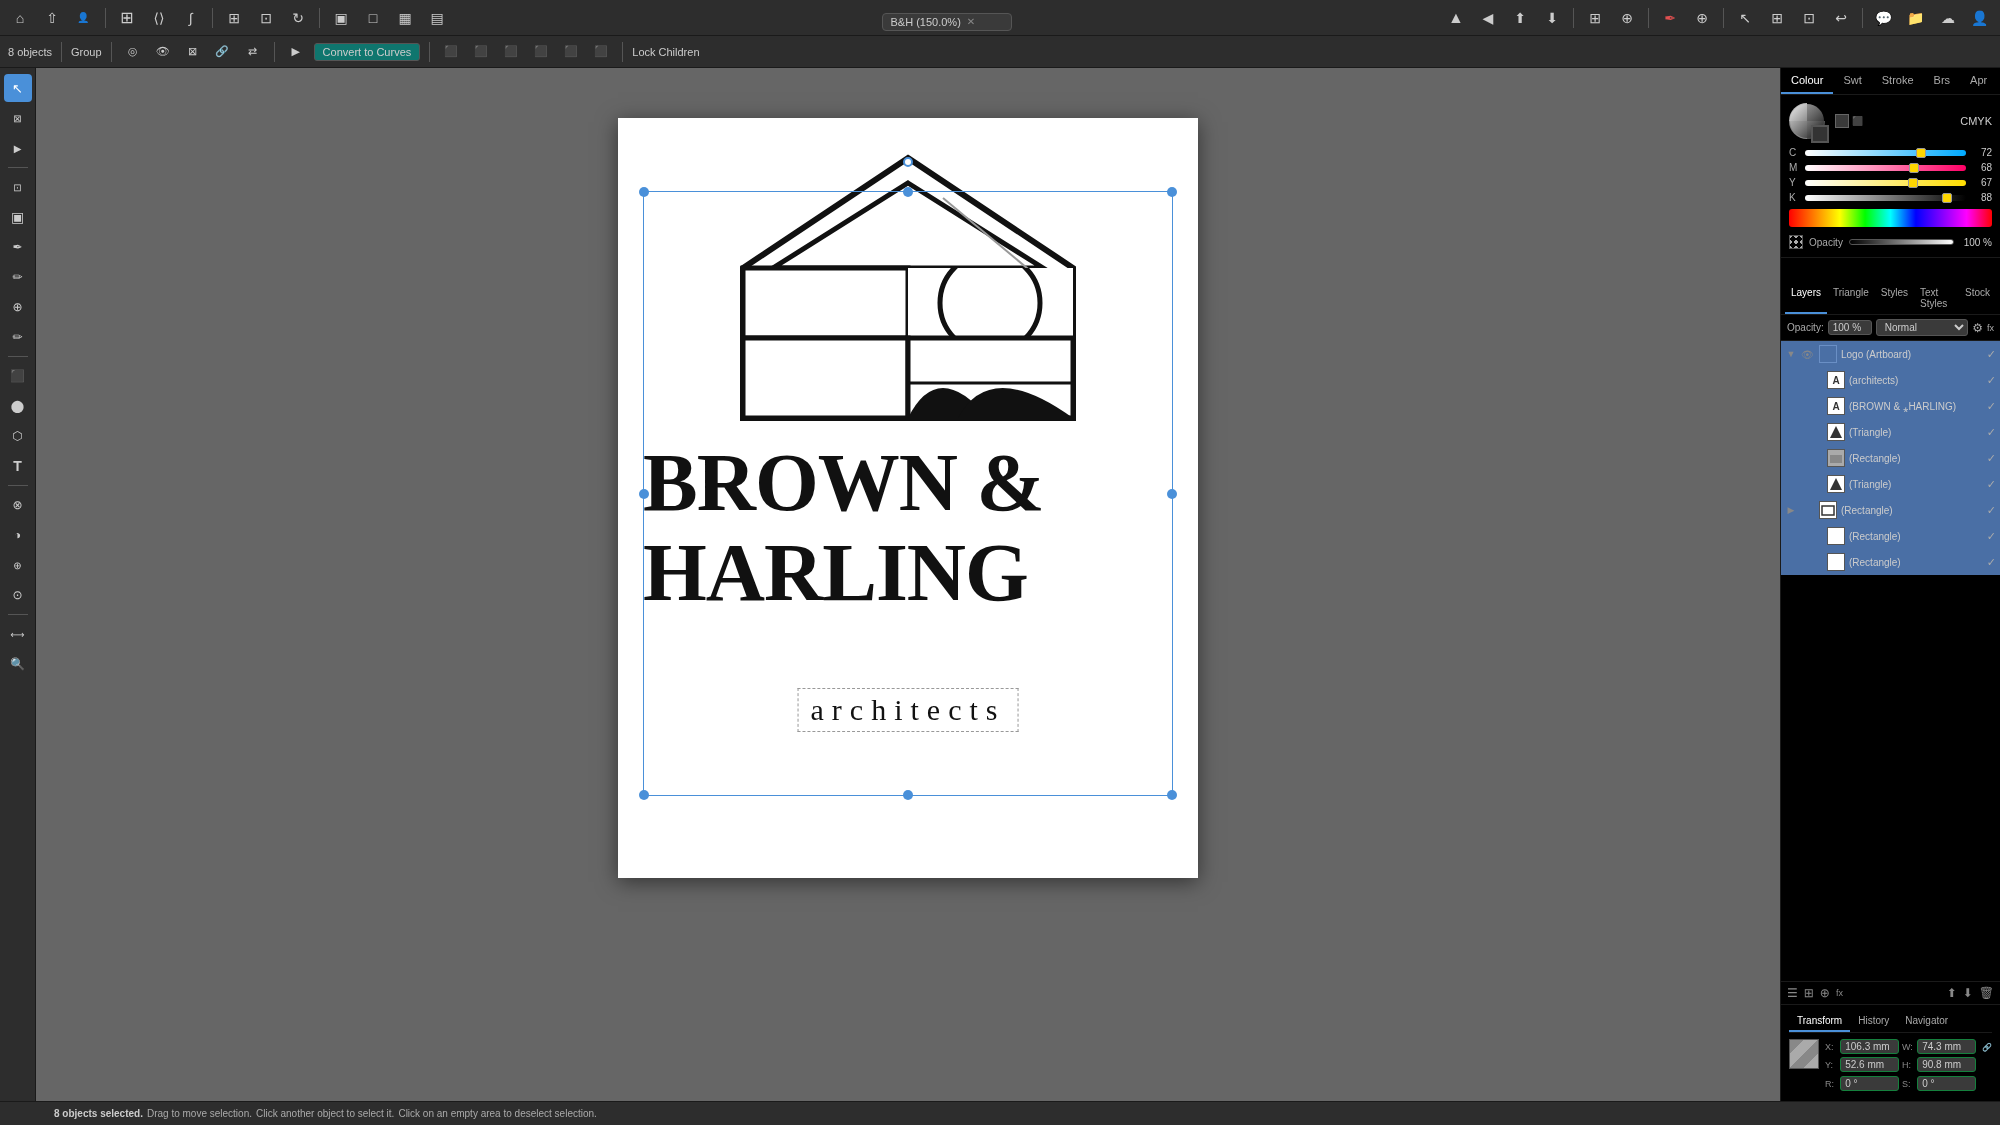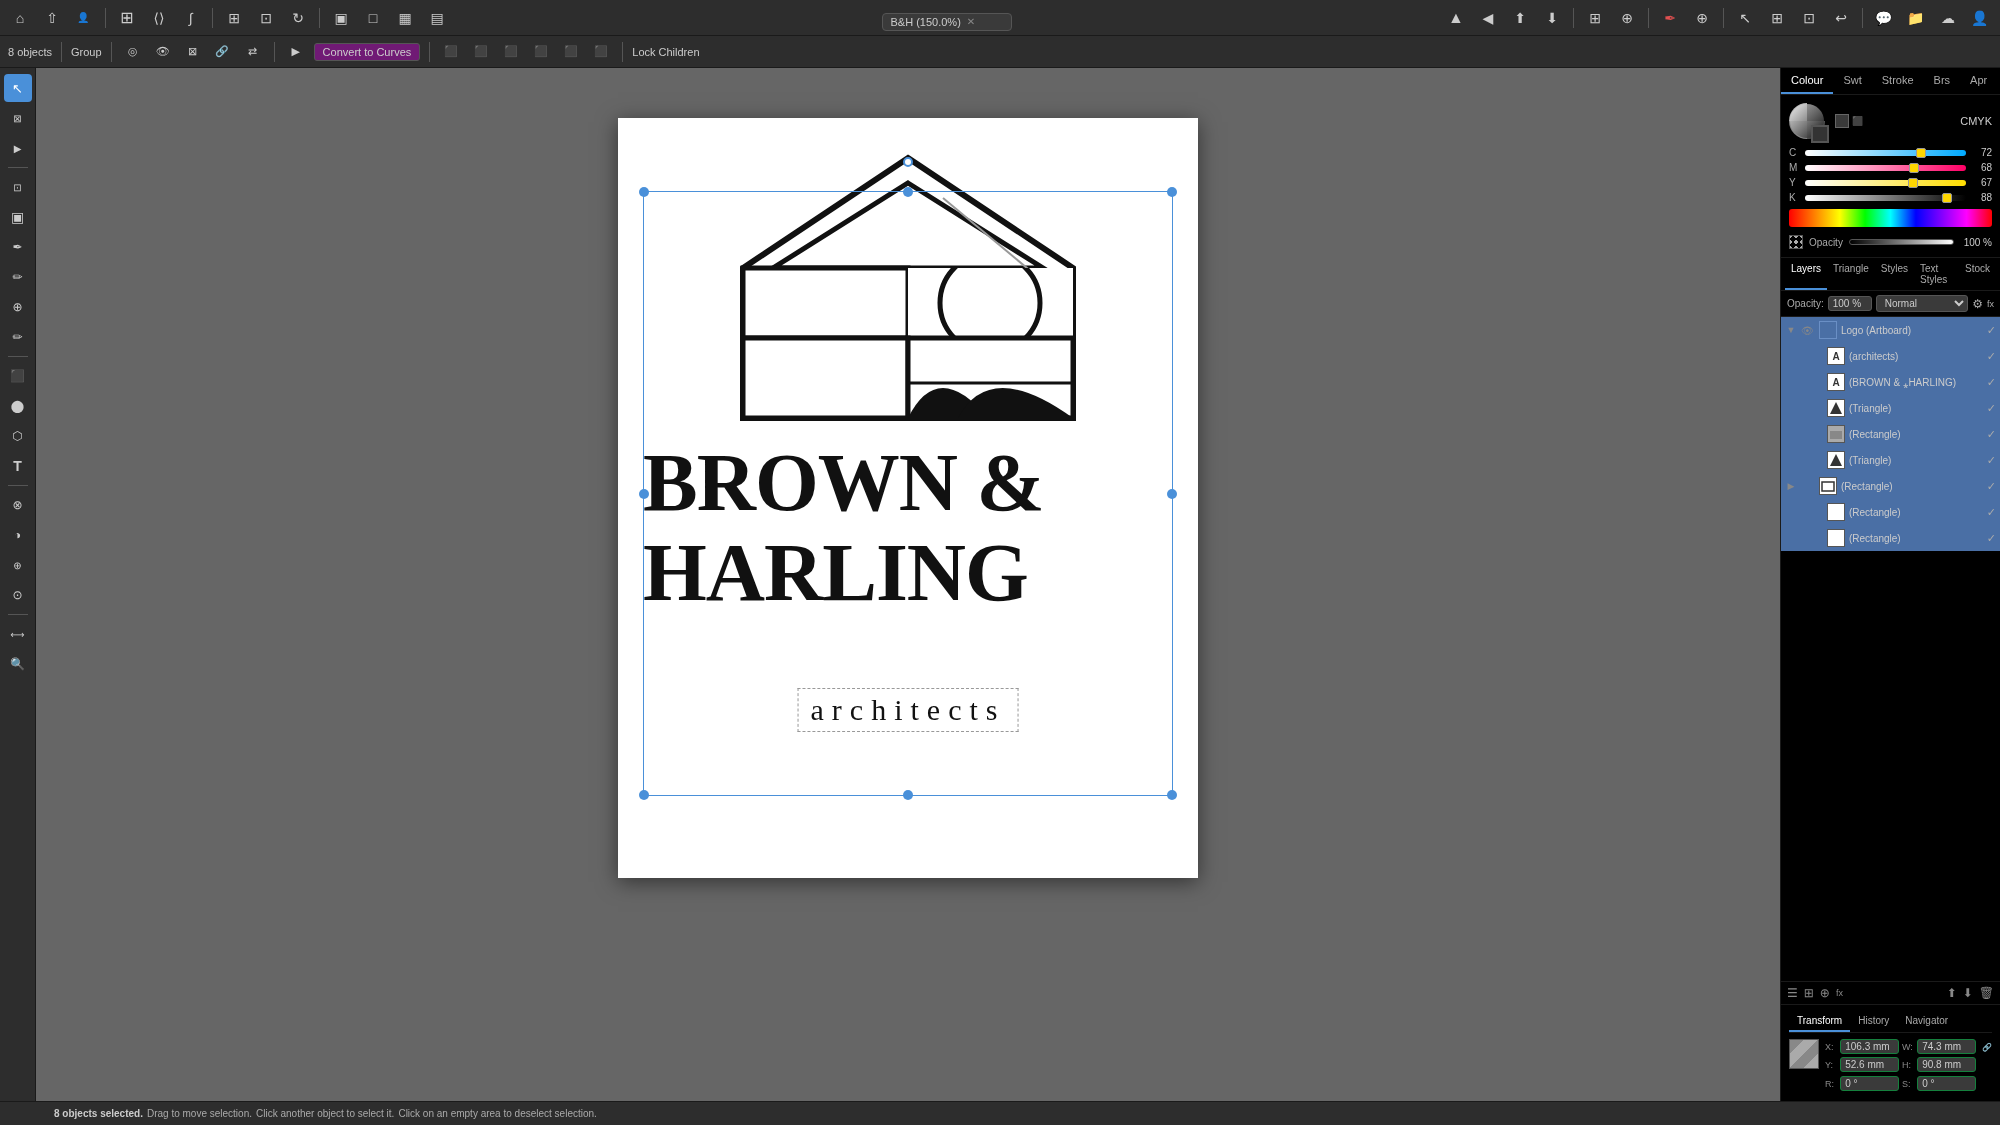--- a/index.html
+++ b/index.html
@@ -49,21 +49,21 @@
       border-bottom: 1px solid #1a1a1a;
       flex-shrink: 0;
       font-size: 11px;
       color: #ccc;
     }
     .sec-btn {
       padding: 2px 8px;
       border: 1px solid #555;
       border-radius: 3px;
       cursor: pointer;
-      background: #701a75;
+      background: #0f766e;
       color: #ccc;
       font-size: 11px;
     }
     .sec-icon-btn {
       width: 24px; height: 24px;
       display: flex; align-items: center; justify-content: center;
       cursor: pointer; color: #ccc;
     }
 
     
@@ -274,20 +274,21 @@
       flex: 1;
       display: flex;
       flex-direction: column;
       overflow: hidden;
     }
     .layers-tabs {
       display: flex; gap: 0;
       border-bottom: 1px solid #1a1a1a;
       padding: 0 4px;
       flex-shrink: 0;
+      margin-top: 24px;
     }
     .layers-tab {
       padding: 5px 6px;
       font-size: 10px;
       color: #aaa;
       cursor: pointer;
     }
     .layers-tab.active { color: #fff; border-bottom: 2px solid #4a90d9; }
 
     .layers-opacity-row {

